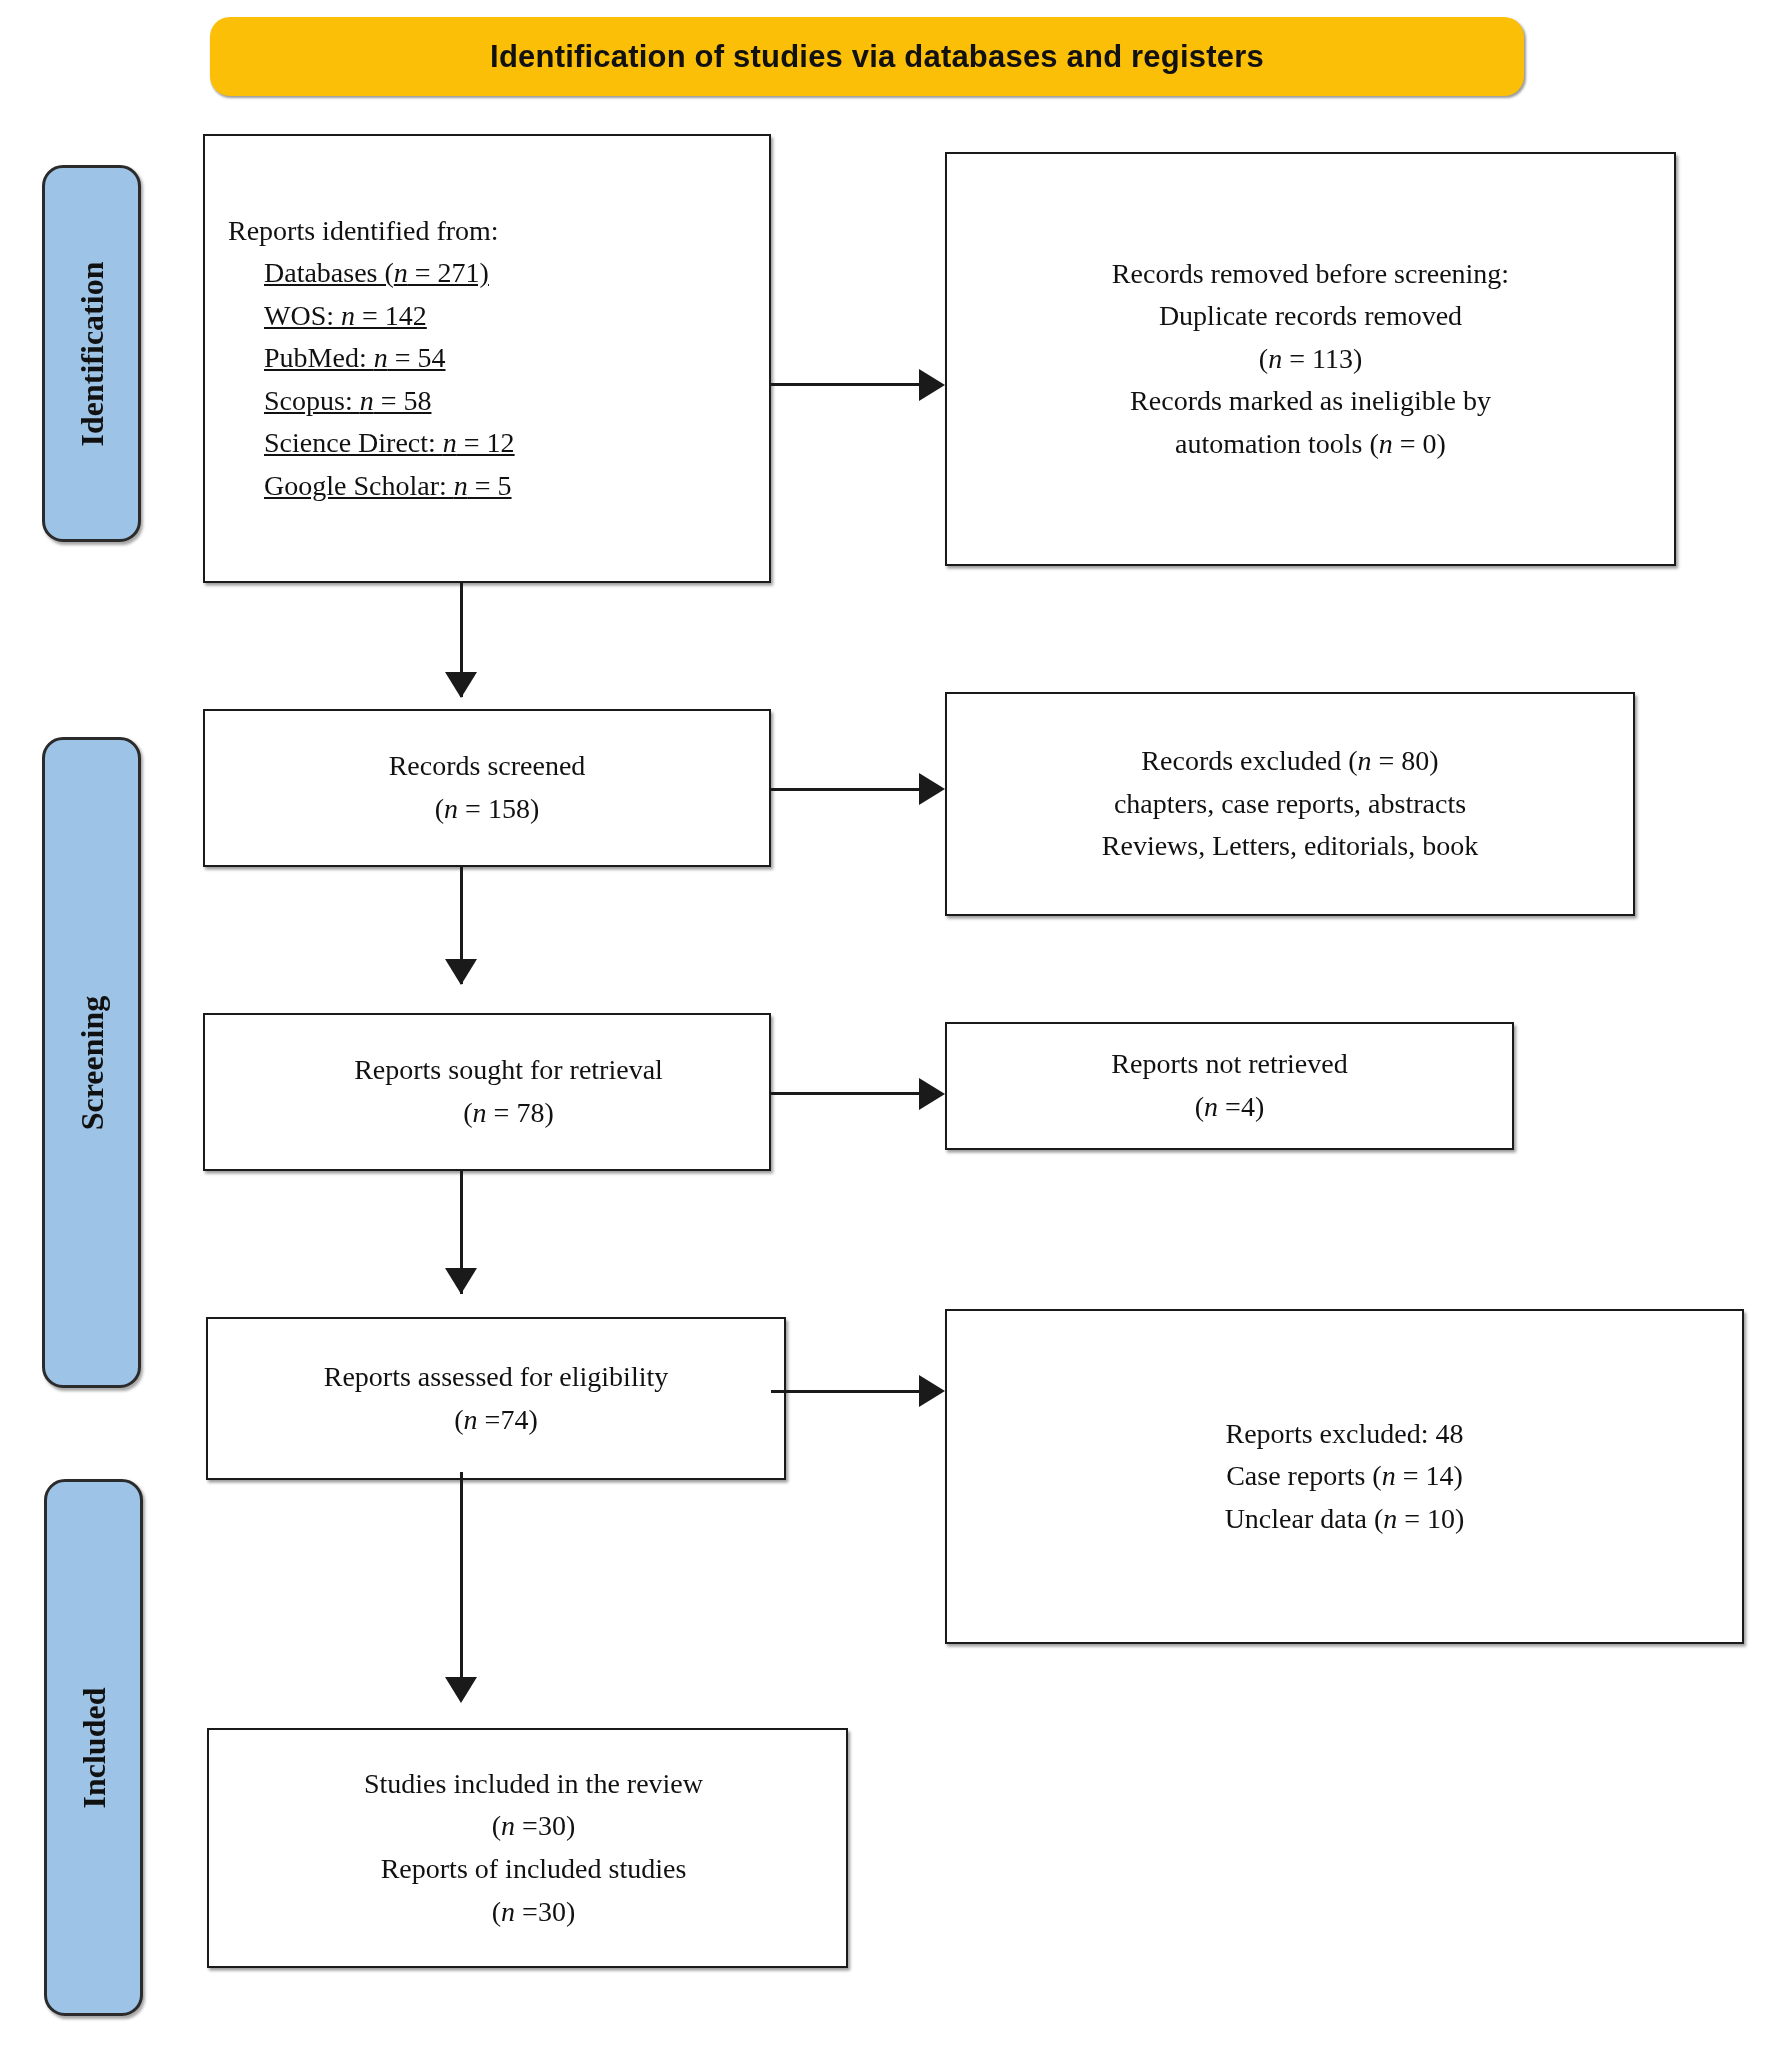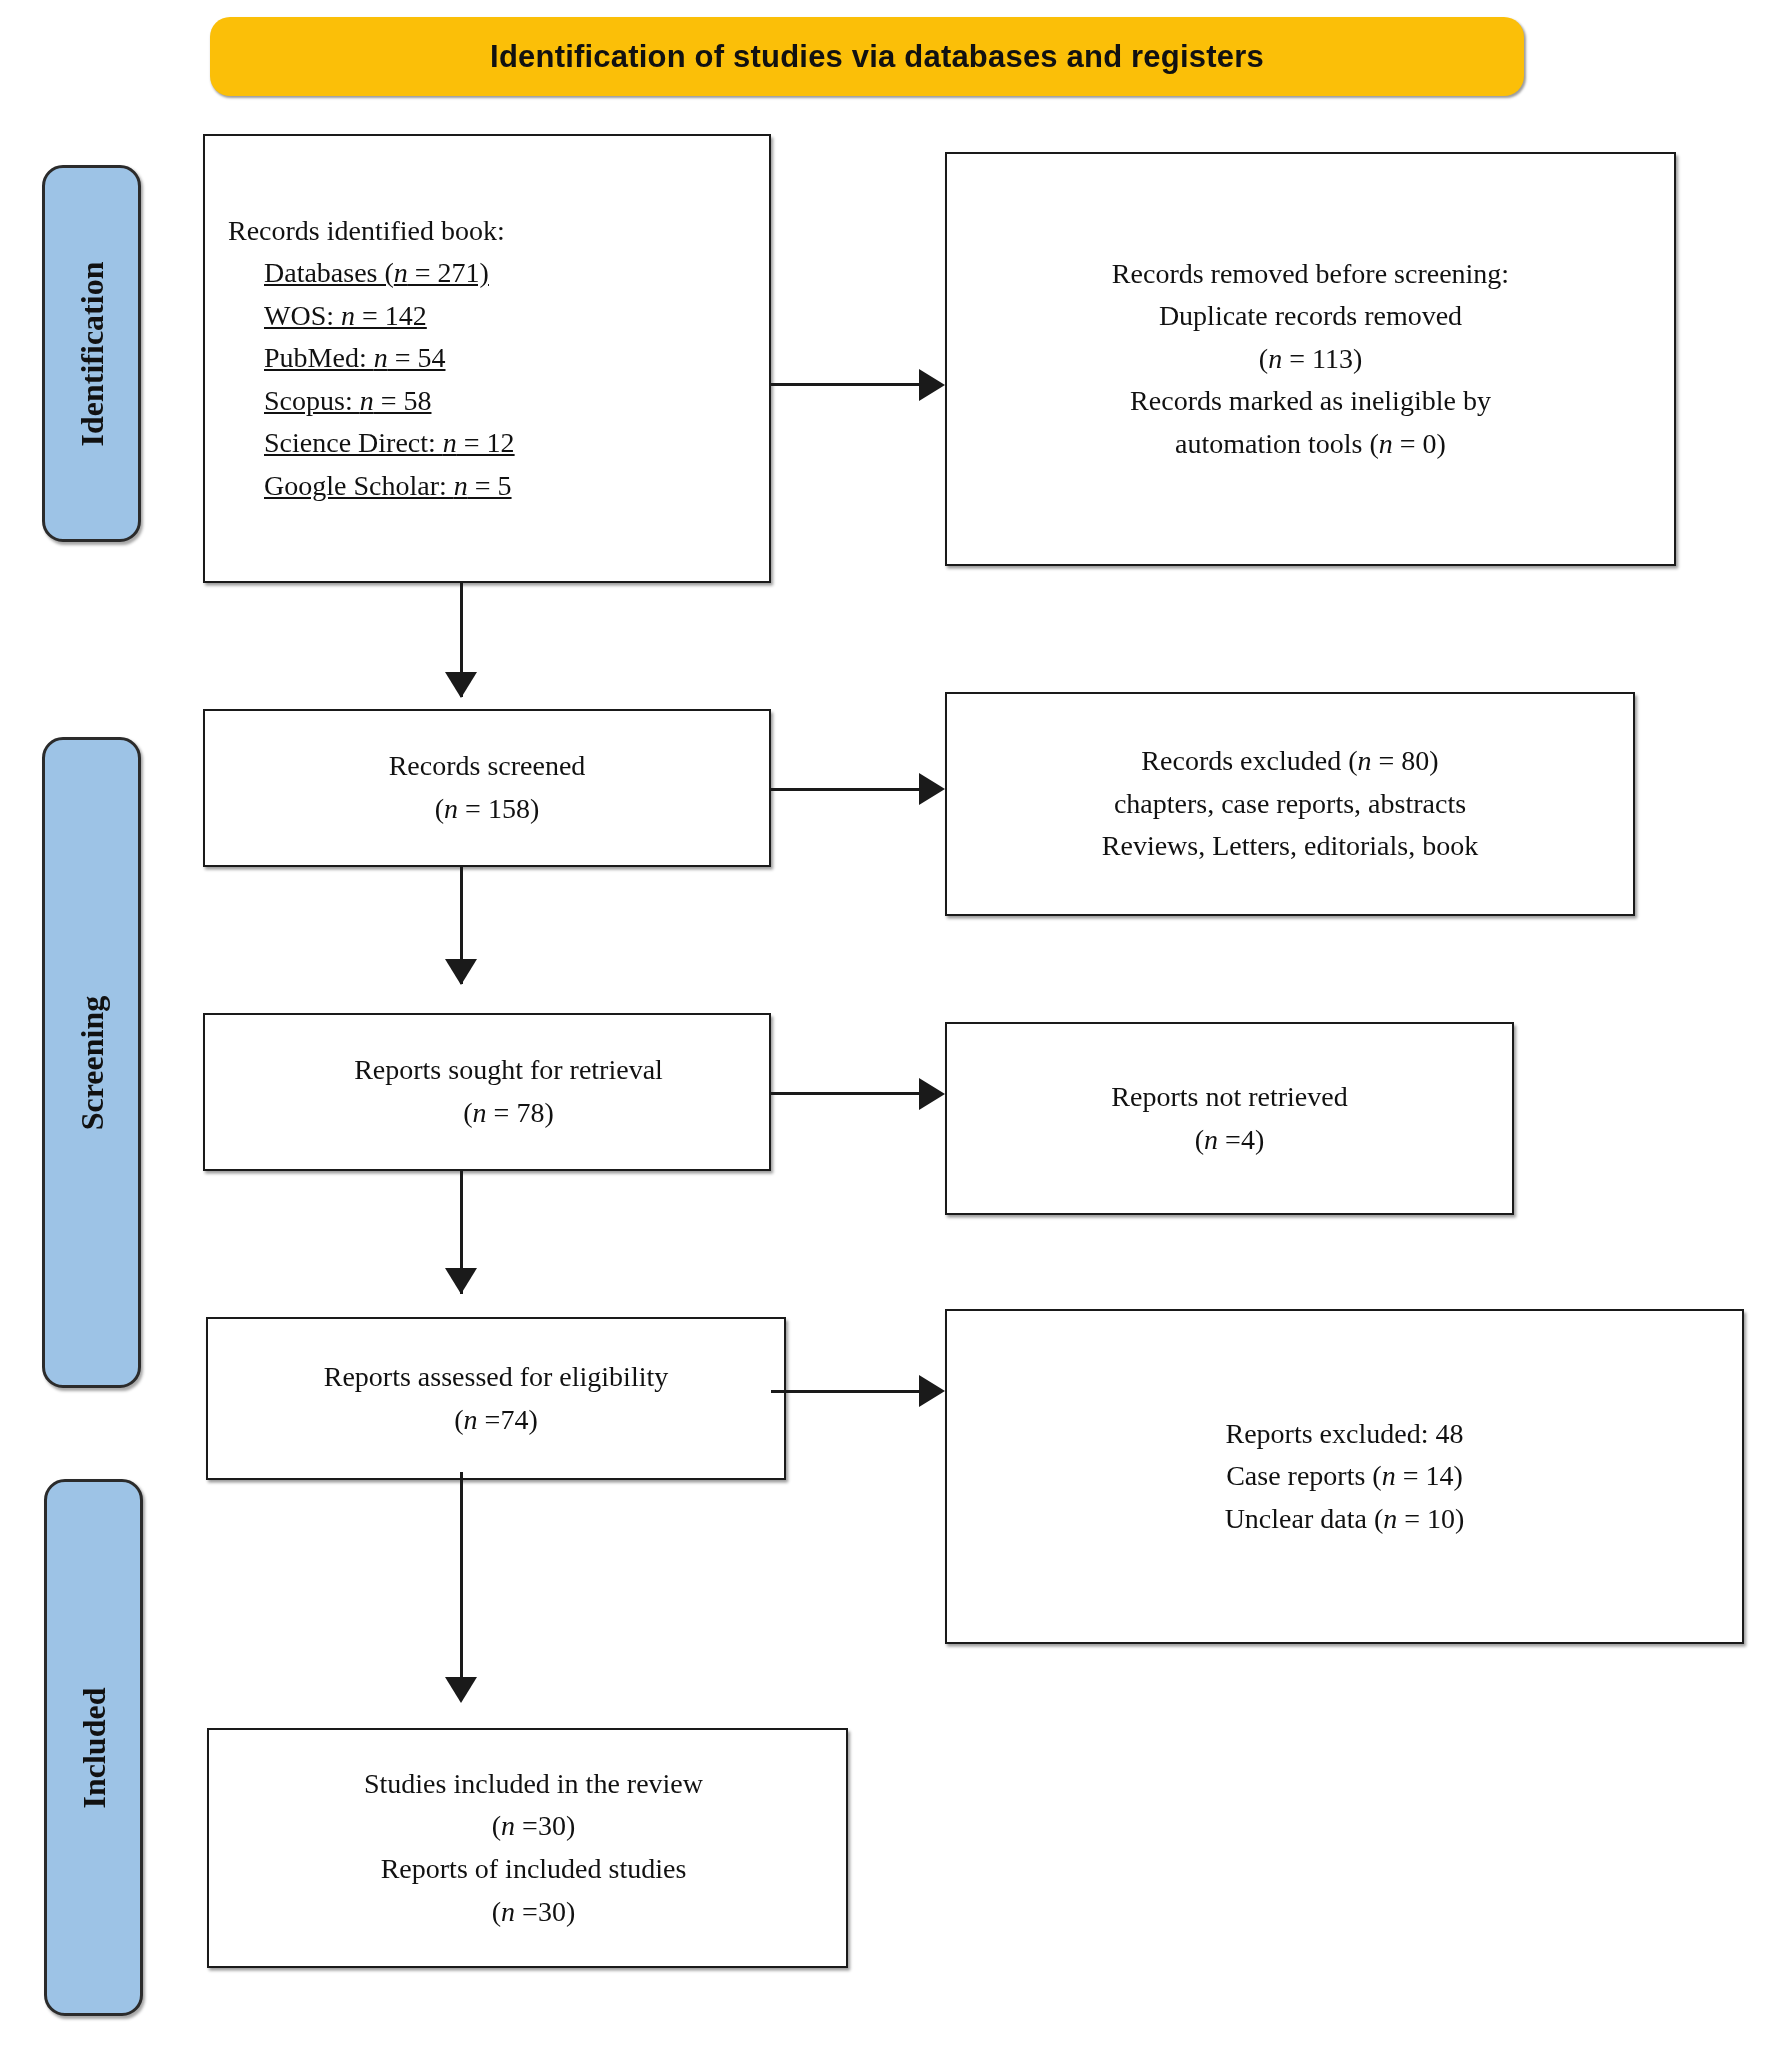--- a/index.html
+++ b/index.html
@@ -126,21 +126,21 @@
 
   <div class="stage-bar" style="left:42px; top:737px; width:99px; height:651px;">
     <span class="stage-label">Screening</span>
   </div>
 
   <div class="stage-bar" style="left:44px; top:1479px; width:99px; height:537px;">
     <span class="stage-label">Included</span>
   </div>
 
   <div class="box left-align" style="left:203px; top:134px; width:568px; height:449px;">
-    <div class="box-line">Records identified book:</div>
+    <div class="box-line">Reports identified from:</div>
     <div class="box-line indent">Databases (<span class="it">n</span> = 271)</div>
     <div class="box-line indent">WOS: <span class="it">n</span> = 142</div>
     <div class="box-line indent">PubMed: <span class="it">n</span> = 54</div>
     <div class="box-line indent">Scopus: <span class="it">n</span> = 58</div>
     <div class="box-line indent">Science Direct: <span class="it">n</span> = 12</div>
     <div class="box-line indent">Google Scholar: <span class="it">n</span> = 5</div>
   </div>
 
   <div class="h-line" style="left:771px; top:383px; width:148px;"></div>
   <div class="h-arrow-head" style="left:919px; top:369px;"></div>
@@ -174,21 +174,21 @@
   <div class="v-arrow-head" style="left:445px; top:959px;"></div>
 
   <div class="box center" style="left:203px; top:1013px; width:568px; height:158px;padding-left:43px;">
     <div class="box-line">Reports sought for retrieval</div>
     <div class="box-line">(<span class="it">n</span> = 78)</div>
   </div>
 
   <div class="h-line" style="left:771px; top:1092px; width:148px;"></div>
   <div class="h-arrow-head" style="left:919px; top:1078px;"></div>
 
-  <div class="box center" style="left:945px; top:1022px; width:569px; height:193px;">
+  <div class="box center" style="left:945px; top:1022px; width:569px; height:128px;">
     <div class="box-line">Reports not retrieved</div>
     <div class="box-line">(<span class="it">n</span> =4)</div>
   </div>
 
   <div class="v-line" style="left:460px; top:1171px; height:123px;"></div>
   <div class="v-arrow-head" style="left:445px; top:1268px;"></div>
 
   <div class="box center" style="left:206px; top:1309px; width:580px; height:163px;margin-top:8px;">
     <div class="box-line">Reports assessed for eligibility</div>
     <div class="box-line">(<span class="it">n</span> =74)</div>

